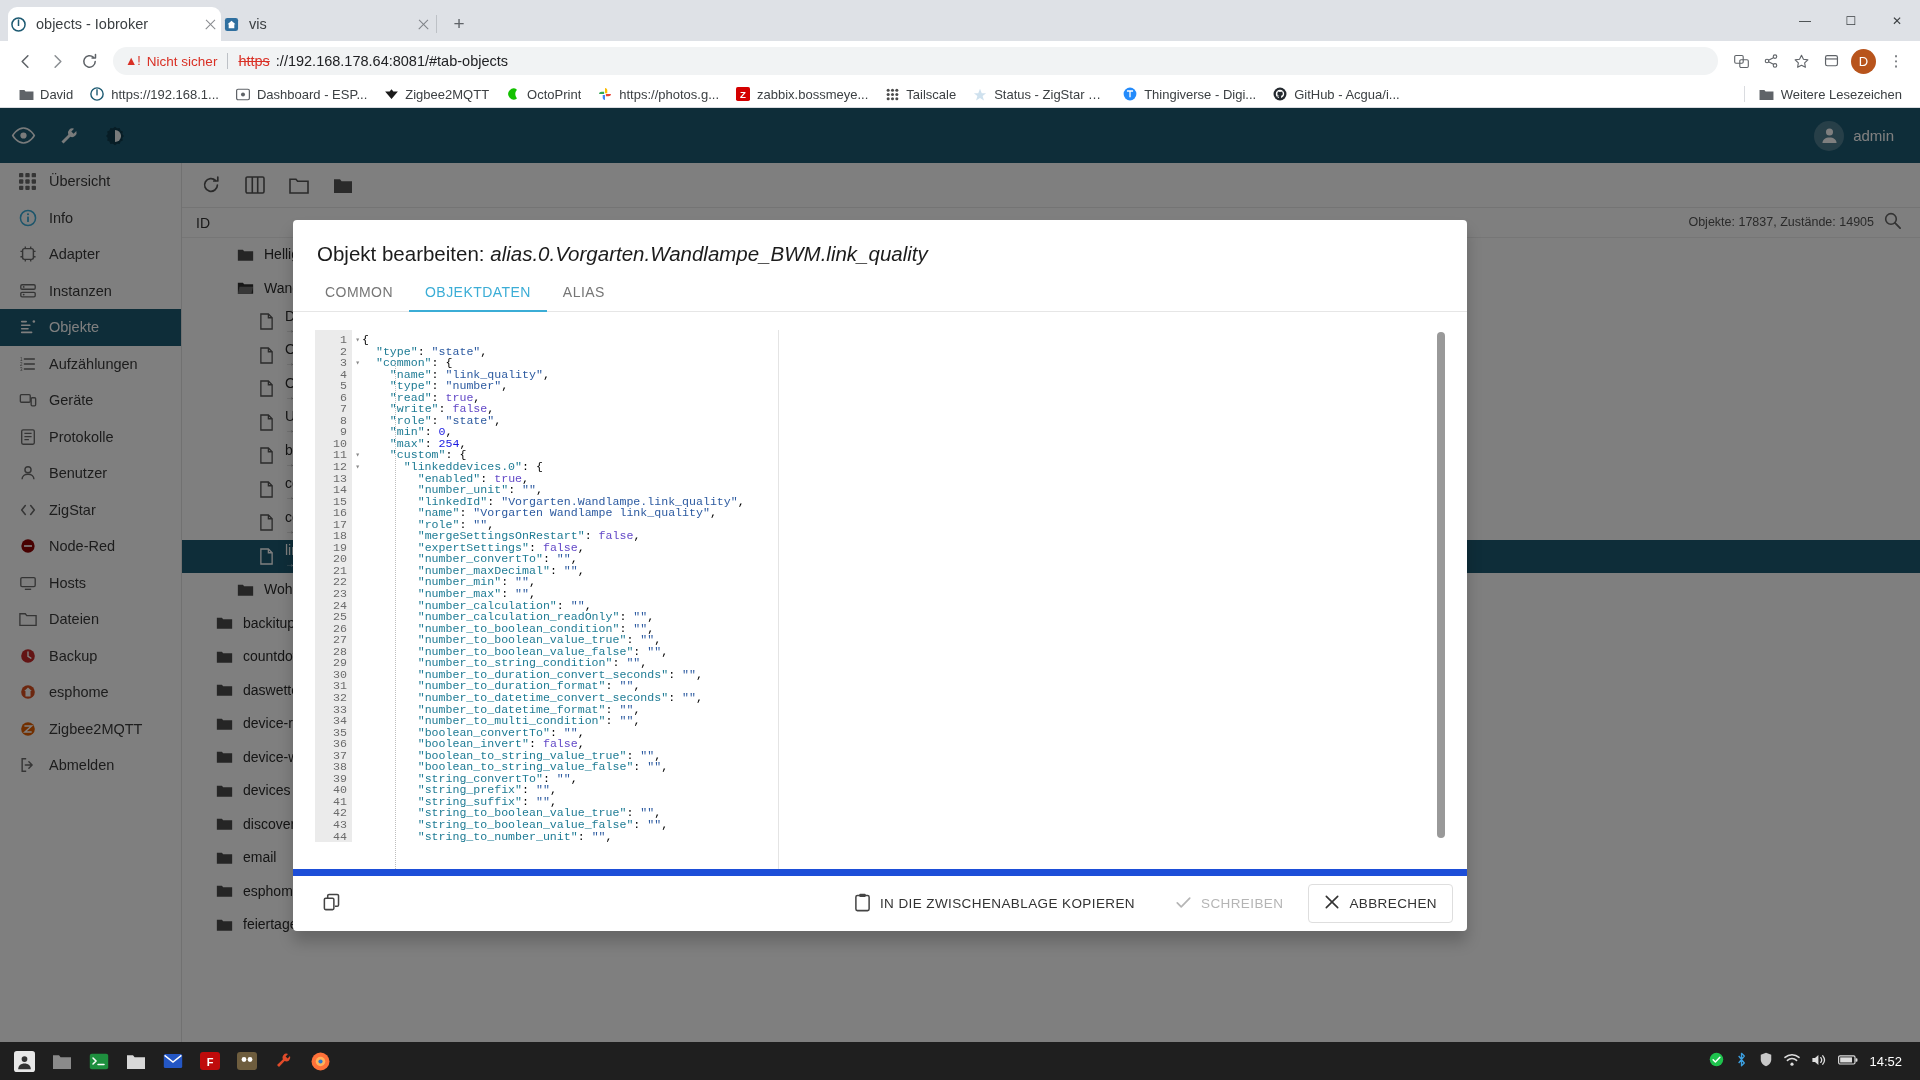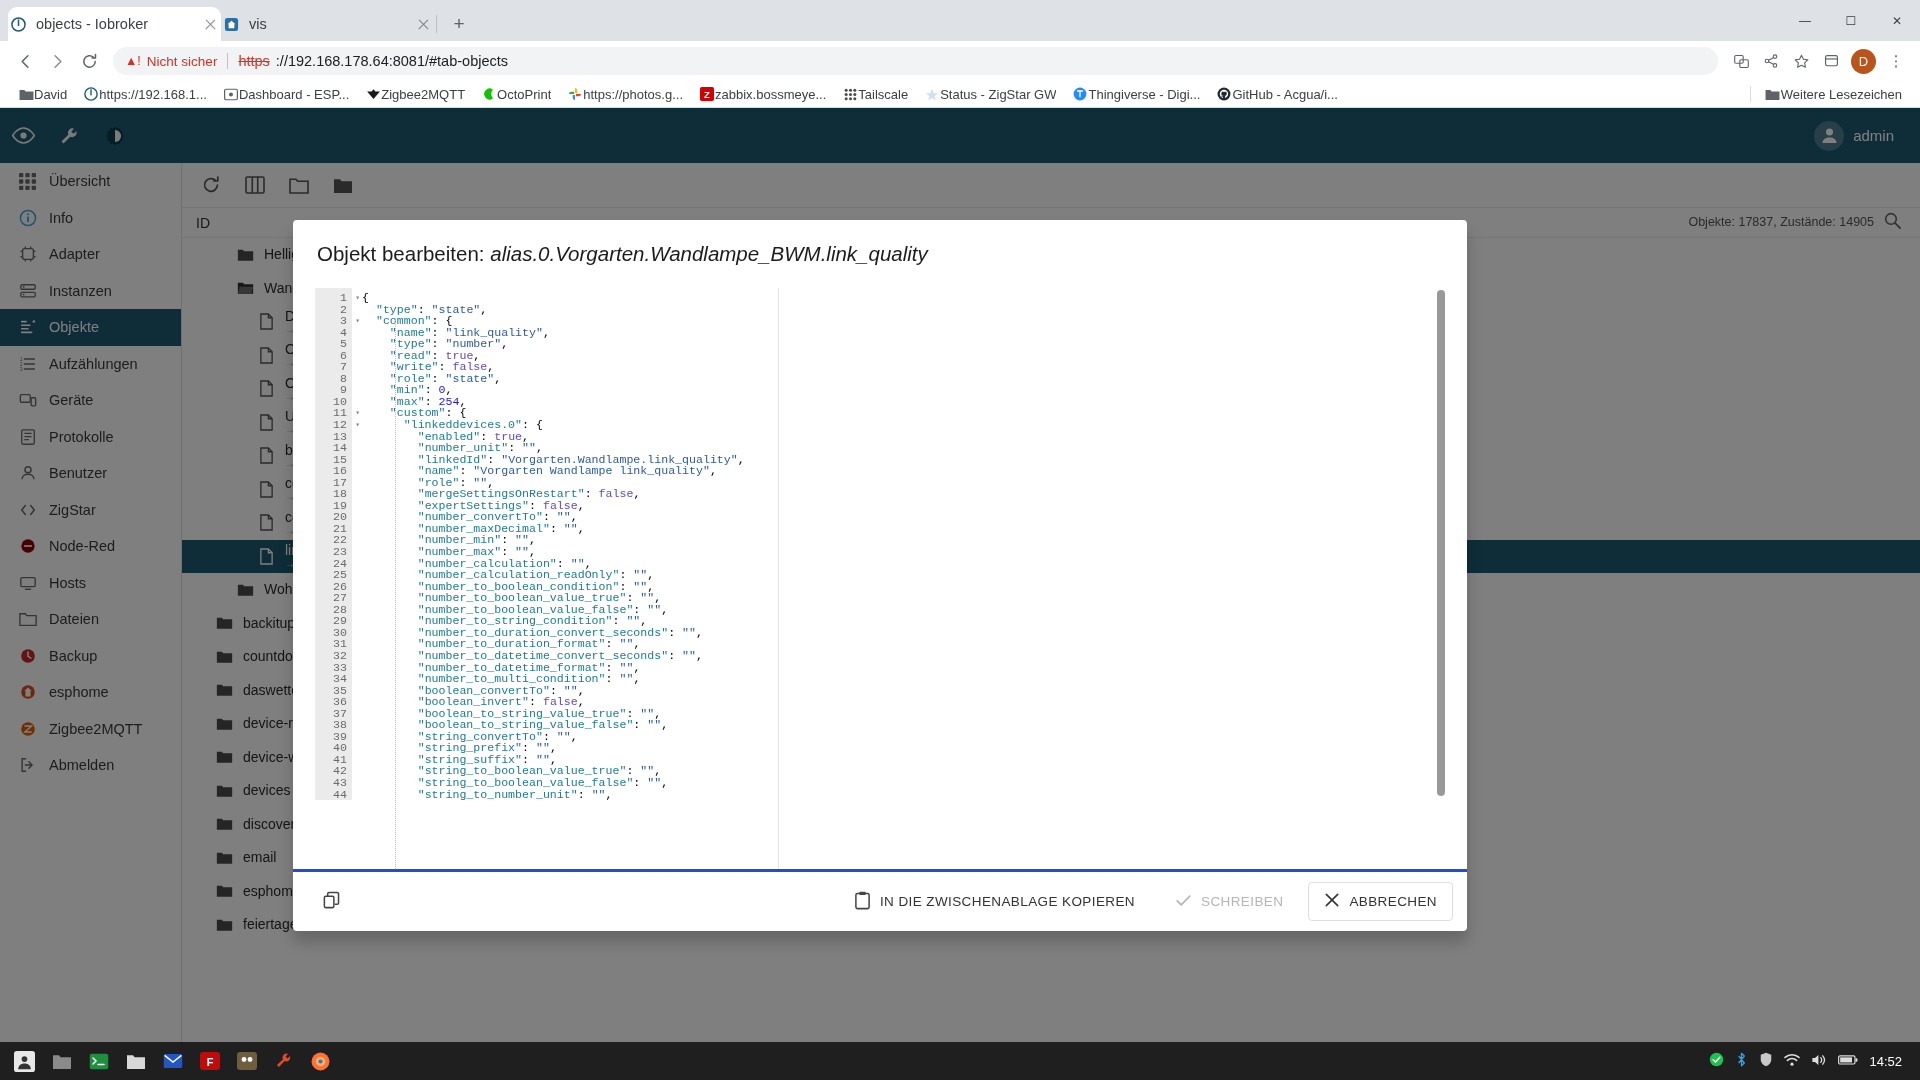--- a/index.html
+++ b/index.html
@@ -51,21 +51,21 @@
   #omnibox .vsep { width:1px; height:16px; background:#bdc1c6; margin:0 4px; }
   #omnibox .scheme { color:#d93025; text-decoration:line-through; }
   #omnibox .urlrest { color:#202124; }
   .tbicon { width:30px; height:30px; display:flex; align-items:center; justify-content:center; color:#5f6368; font-size:15px; }
   #avatar {
     width:25px; height:25px; border-radius:50%; background:#b8541c; color:#fff;
     font-size:13px; display:flex; align-items:center; justify-content:center; margin:0 5px;
   }
 
   #bookmarks { height:27px; background:#ffffff; display:flex; align-items:center; padding:0 10px; font-size:13px; color:#3c4043; gap:0; border-bottom:1px solid #dadce0;}
-  .bm { display:flex; align-items:center; padding:3px 8px; border-radius:4px; white-space:nowrap; max-width:150px; }
+  .bm { display:flex; align-items:center; gap:6px; padding:3px 8px; border-radius:4px; white-space:nowrap; max-width:150px; }
   .bm .lbl { overflow:hidden; text-overflow:ellipsis; white-space:nowrap; }
   .bmico { width:16px; height:16px; flex:0 0 16px; display:flex; align-items:center; justify-content:center; font-size:11px; }
   #bmspacer { flex:1; }
   .bmsep { width:1px; height:16px; background:#dadce0; margin:0 6px; }
 
   
   #app { position:relative; width:1920px; height:calc(1080px - 41px - 40px - 27px - 38px); background:#fff; }
 
   #appbar {
     height:55px; background:#1d5a72; display:flex; align-items:center; color:#fff;
@@ -127,21 +127,21 @@
   .k { color:#1e7b94; }   
   .s { color:#2c5aa0; }   
   .b { color:#6248c7; }   
   .n { color:#1a1ae0; }   
   .p { color:#000; }      
   #indentline { position:absolute; left:80px; top:32px; bottom:0; width:1px; border-left:1px dotted #bdbdbd; }
   #vscroll { position:absolute; right:0; top:2px; width:8px; height:506px; background:#999; border-radius:4px; }
   #editborder { position:absolute; left:463px; top:0; bottom:0; width:1px; background:#e4e4e4;}
 
   #dlgfooter {
-    height:62px; border-top:3px solid #1d4ed8; display:flex; align-items:center; padding:0 14px; gap:10px;
+    height:62px; border-top:7px solid #1d4ed8; display:flex; align-items:center; padding:0 14px; gap:10px;
   }
   .fbtn { display:flex; align-items:center; gap:9px; padding:9px 15px; font-size:13.5px; letter-spacing:.4px; border-radius:4px; color:#333; }
   .fbtn.disabled { color:#b5b5b5; }
   #fspacer { flex:1; }
   .outl { border:1px solid #dedede; }
 
   
   #taskbar { height:38px; background:#1f1f1f; display:flex; align-items:center; padding:0 8px; gap:4px; }
   .tbi { width:33px; height:33px; display:flex; align-items:center; justify-content:center; border-radius:4px; }
   #tbspacer { flex:1; }
@@ -819,20 +819,25 @@
             </span>
           </div>
         </div>
     </div>
   </div>
 
   <div id="scrim"></div>
   <div id="dialog">
     <div id="dlgtitle">
       <span>Objekt bearbeiten: </span><i>alias.0.Vorgarten.Wandlampe_BWM.link_quality</i>
+    </div>
+    <div id="tabs">
+      <div class="dtab">COMMON</div>
+      <div class="dtab on">OBJEKTDATEN</div>
+      <div class="dtab">ALIAS</div>
     </div>
     <div id="editorwrap">
       <div id="editor">
         <div id="gutter">
             <div class="gl">1<span class="fold">▾</span></div>
             <div class="gl">2</div>
             <div class="gl">3<span class="fold">▾</span></div>
             <div class="gl">4</div>
             <div class="gl">5</div>
             <div class="gl">6</div>

